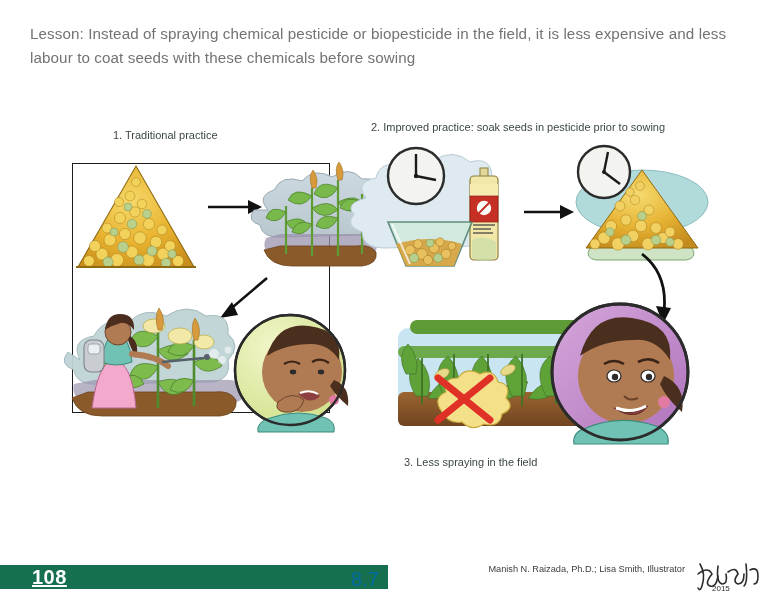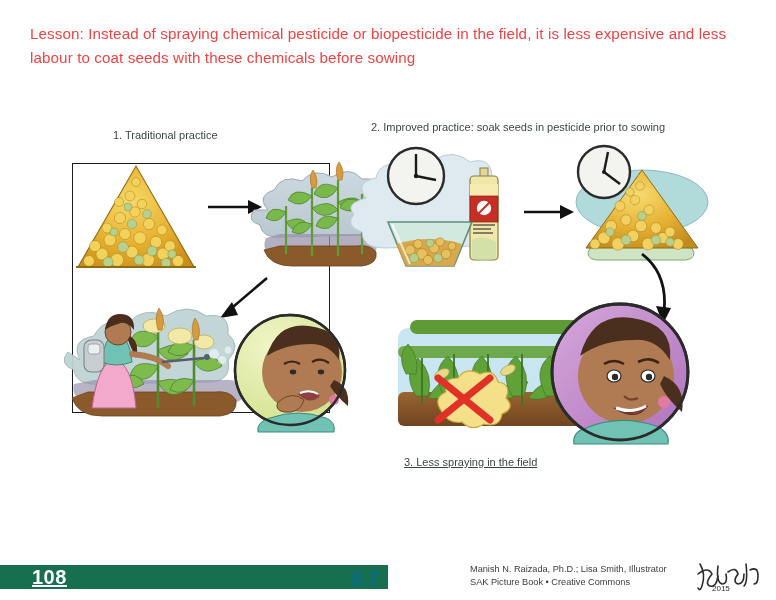--- a/index.html
+++ b/index.html
@@ -6,29 +6,29 @@
   body{
     width:776px;height:600px;background:#ffffff;
     font-family:"Liberation Sans", sans-serif;
     color:#2f3b33;overflow:hidden;position:relative;
   }
   .page{position:absolute;inset:0;}
 
   
   .lesson{
     position:absolute;left:30px;top:22px;width:722px;
-    font-size:15.2px;line-height:24px;color:#ef4444;
+    font-size:15.2px;line-height:24px;color:#737373;
     letter-spacing:.1px;
   }
 
   
   .caption{position:absolute;font-size:11px;color:#3a463f;white-space:nowrap;}
   #cap1{left:113px;top:129px;}
   #cap2{left:371px;top:121px;text-align:right;}
-  #cap3{left:404px;top:456px;text-decoration:underline;}
+  #cap3{left:404px;top:456px;}
 
   
   .frame{
     position:absolute;left:72px;top:163px;width:258px;height:250px;
     border:1.6px solid #1d1d1d;box-sizing:border-box;background:transparent;
   }
 
   
   .art{position:absolute;}
   svg{display:block;overflow:visible;}
@@ -40,21 +40,21 @@
   }
   .pagenum{
     position:absolute;left:32px;top:566px;font-size:20px;font-weight:bold;
     color:#ffffff;letter-spacing:.5px;text-decoration:underline;
   }
   .secnum{
     position:absolute;left:351px;top:568px;font-size:20px;color:#0369a1;
   }
   .credits{
     position:absolute;left:470px;top:563px;width:215px;
-    font-size:9.2px;line-height:12.5px;color:#3c3c3c;
+    text-align:right;font-size:9.2px;line-height:12.5px;color:#3c3c3c;
   }
   .signature{
     position:absolute;left:694px;top:558px;width:70px;height:36px;
   }
 </style>
 </head>
 <body>
 
 <div class="page">
 
@@ -425,21 +425,20 @@
         <circle cx="222" cy="72" r="68" fill="none" stroke="#2b2b2b" stroke-width="2.8"></circle>
       </g>
     </svg>
   </div>
 
   <div class="greenbar"></div>
   <div class="pagenum">108</div>
   <div class="secnum">8.7</div>
   <div class="credits">
     <div>Manish N. Raizada, Ph.D.; Lisa Smith, Illustrator</div>
-    <div>SAK Picture Book • Creative Commons</div>
   </div>
   <div class="signature">
     <svg width="70" height="36" viewBox="0 0 70 36">
       <g fill="none" stroke="#2b2b2b" stroke-width="1.6" stroke-linecap="round">
         <path d="M6 6 q6 10 2 22 q-2 6 -4 2"></path>
         <path d="M4 16 q10 -8 14 0 q-8 10 -2 12 q6 2 8 -10"></path>
         <path d="M24 8 q-2 16 4 18 q6 0 4 -10"></path>
         <path d="M34 14 q8 -6 10 2 q-6 8 0 10 q6 0 6 -10"></path>
         <path d="M52 6 q2 18 -2 22"></path>
         <path d="M56 12 q8 -4 8 6 q0 8 -4 8"></path>

